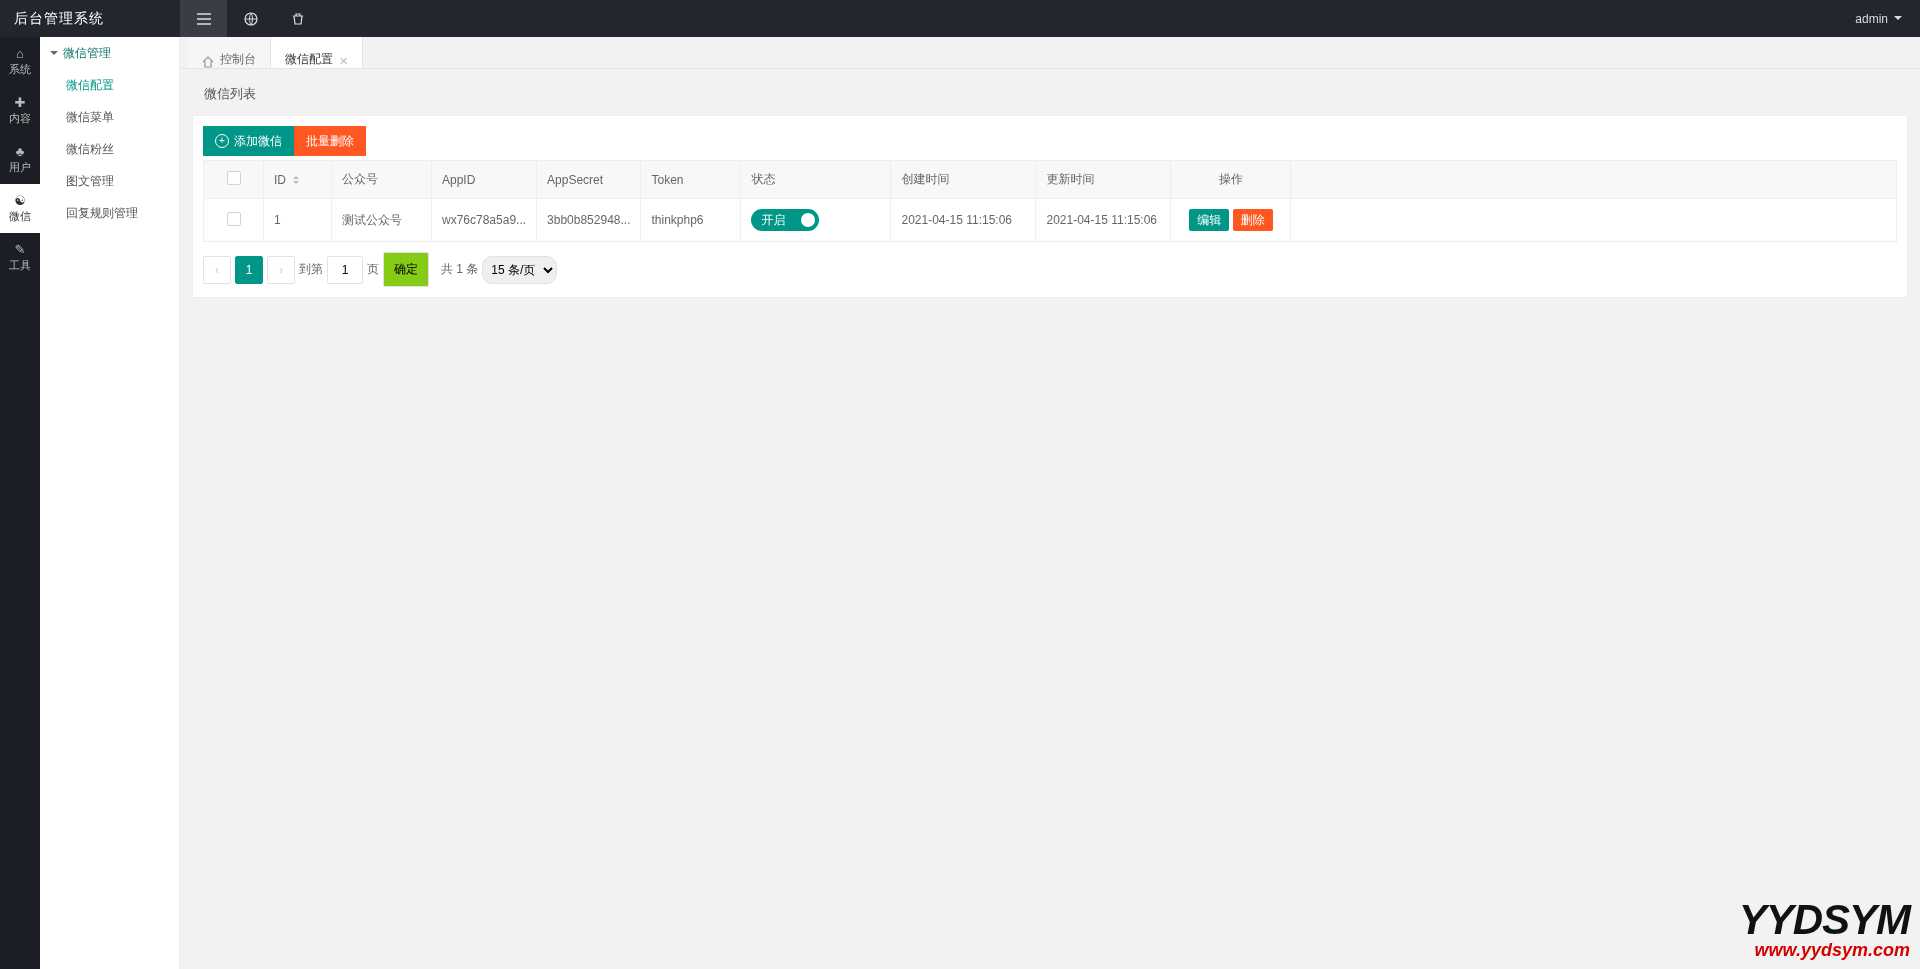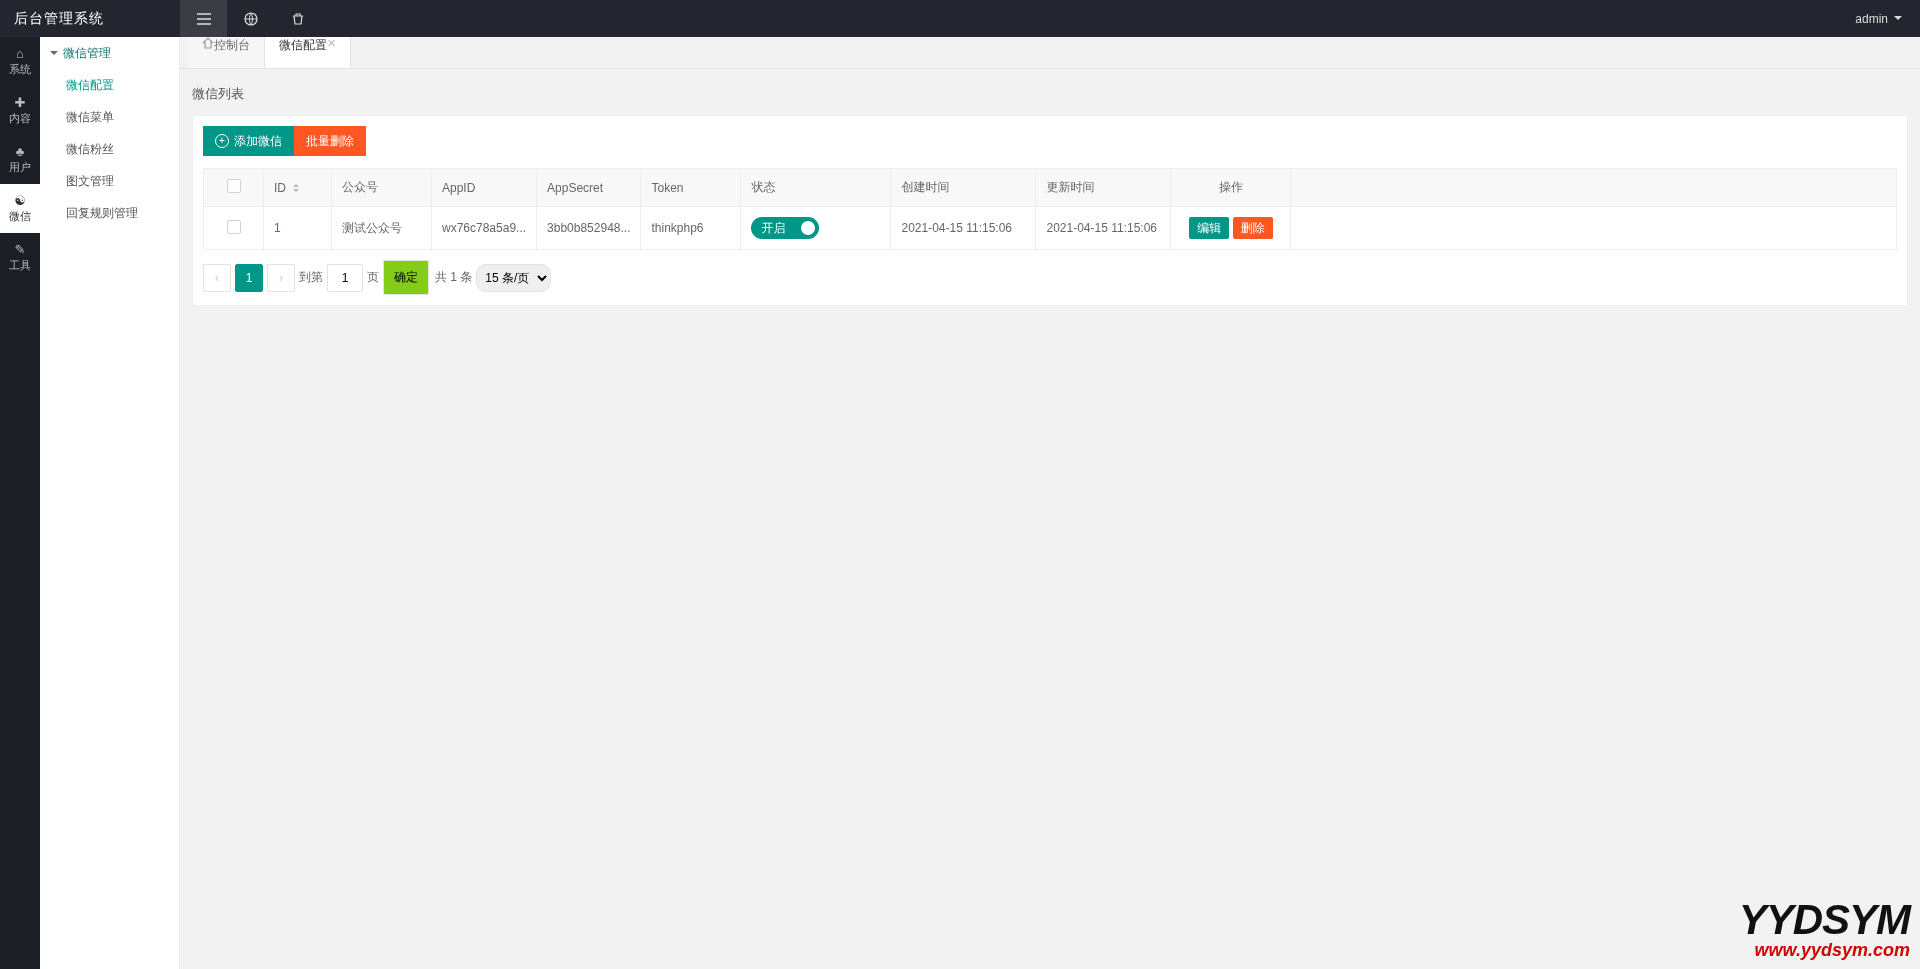--- a/index.html
+++ b/index.html
@@ -19,33 +19,33 @@
 .leftnav .navitem.white{background:#fff;color:#333}
 
 .sidebar{position:fixed;top:37px;left:40px;bottom:0;width:140px;background:#fff;border-right:1px solid #eee;z-index:40}
 .sidebar .group-title{height:32px;display:flex;align-items:center;padding:0 10px;cursor:pointer;color:#0f766e;font-size:12px}
 .sidebar .group-title .caret{display:inline-block;width:0;height:0;border-top:4px solid #666;border-left:4px solid transparent;border-right:4px solid transparent;margin-right:5px}
 .sidebar .subitem{height:32px;display:flex;align-items:center;padding-left:26px;cursor:pointer;color:#555}
 .sidebar .subitem.active{color:#009688}
 
 .main{position:fixed;top:37px;left:180px;right:0;bottom:0;overflow:auto}
 .tabs{height:32px;background:#f2f2f2;border-bottom:1px solid #e4e4e4;display:flex;align-items:stretch;padding-left:8px}
-.tabs .tab{display:flex;align-items:flex-start;padding:0 14px;cursor:pointer;border-right:1px solid #e4e4e4;background:#f6f6f6;color:#666}
+.tabs .tab{display:flex;align-items:flex-end;padding:0 14px;gap:6px;cursor:pointer;border-right:1px solid #e4e4e4;background:#f6f6f6;color:#666}
 .tabs .tab.home .home-icon{width:12px;height:12px;display:inline-block}
 .tabs .tab.active{background:#fff;color:#333}
 .tabs .tab .close{color:#bbb;font-size:11px;cursor:pointer}
 .content{padding:12px}
-.page-title{font-size:13px;color:#555;margin:4px 0 12px}
+.page-title{font-size:13px;color:#555;margin:4px 12px 12px}
 .card{background:#fff;border:1px solid #eee;border-radius:2px;padding:10px}
 .toolbar{display:flex;gap:0;margin-bottom:0}
 .btn{display:inline-flex;align-items:center;justify-content:center;height:30px;padding:0 12px;color:#fff;border:none;cursor:pointer;font-size:12px}
 .btn-green{background:#009688}
 .btn-orange{background:#ff5722}
 .btn .plus-ring{width:14px;height:14px;border:1.5px solid #fff;border-radius:50%;display:inline-flex;align-items:center;justify-content:center;margin-right:5px;font-size:10px;line-height:1}
-table.tbl{width:100%;border-collapse:collapse;margin-top:12px}
+table.tbl{width:100%;border-collapse:collapse;margin-top:4px}
 table.tbl th,table.tbl td{border:1px solid #eee;padding:10px 10px;text-align:left;color:#666;font-weight:normal;font-size:12px;white-space:nowrap;overflow:hidden;text-overflow:ellipsis}
 table.tbl th{background:#f8f8f8}
 table.tbl th.center,table.tbl td.center{text-align:center}
 .chk{width:14px;height:14px;border:1px solid #d2d2d2;display:inline-block;border-radius:2px;background:#fff;cursor:pointer}
 .sort{display:inline-flex;flex-direction:column;margin-left:4px;vertical-align:middle}
 .sort i{width:0;height:0;border-left:3px solid transparent;border-right:3px solid transparent}
 .sort .up{border-bottom:3px solid #bbb;margin-bottom:2px}
 .sort .dn{border-top:3px solid #bbb}
 .switch{display:inline-flex;align-items:center;background:#009688;color:#fff;border-radius:11px;height:22px;padding:0 4px 0 10px;gap:16px;cursor:pointer;font-size:12px}
 .switch .knob{width:14px;height:14px;border-radius:50%;background:#fff}
@@ -217,21 +217,21 @@
       </table>
 
       <div class="pager">
         <span class="pg-btn disabled">‹</span>
         <span class="pg-btn active">1</span>
         <span class="pg-btn disabled">›</span>
         <span style="">到第</span>
         <input class="pg-input" value="1" style="">
         <span>页</span>
         <button class="confirm">确定</button>
-        <span style="margin-left:2px">共 1 条</span>
+        <span style="margin-left:8px">共 1 条</span>
         <select>
           <option>15 条/页</option>
         </select>
       </div>
     </div>
   </div>
 </div>
 
 <div class="watermark">
   <div class="big">YYDSYM</div>

